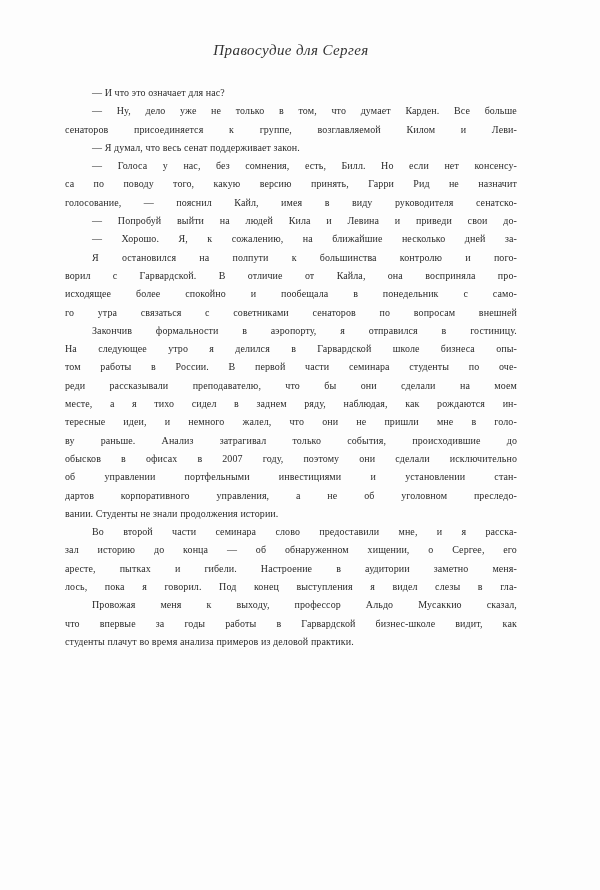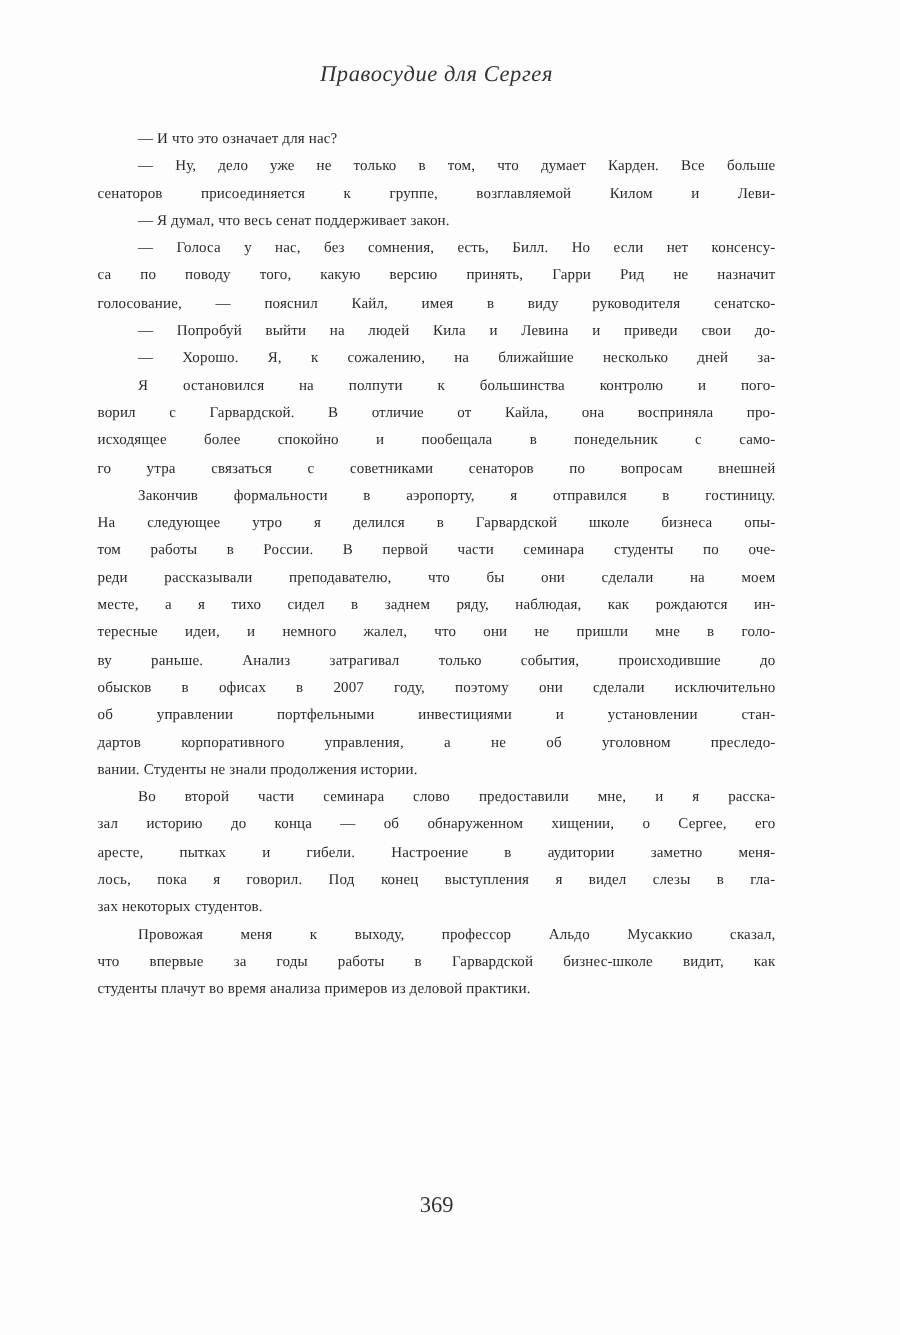--- a/index.html
+++ b/index.html
@@ -366,21 +366,20 @@
           <span>говорил.</span>
           <span>Под</span>
           <span>конец</span>
           <span>выступления</span>
           <span>я</span>
           <span>видел</span>
           <span>слезы</span>
           <span>в</span>
           <span>гла-</span>
         </div>
-        <div class="line">зах некоторых студентов.</div>
       </div>
       <div>
         <div class="line just indent">
           <span>Провожая</span>
           <span>меня</span>
           <span>к</span>
           <span>выходу,</span>
           <span>профессор</span>
           <span>Альдо</span>
           <span>Мусаккио</span>
@@ -395,14 +394,13 @@
           <span>в</span>
           <span>Гарвардской</span>
           <span>бизнес-школе</span>
           <span>видит,</span>
           <span>как</span>
         </div>
         <div class="line">студенты плачут во время анализа примеров из деловой практики.</div>
       </div>
     </div>
 
-  <div class="page-number">369</div>
 </div>
 
 </body></html>

